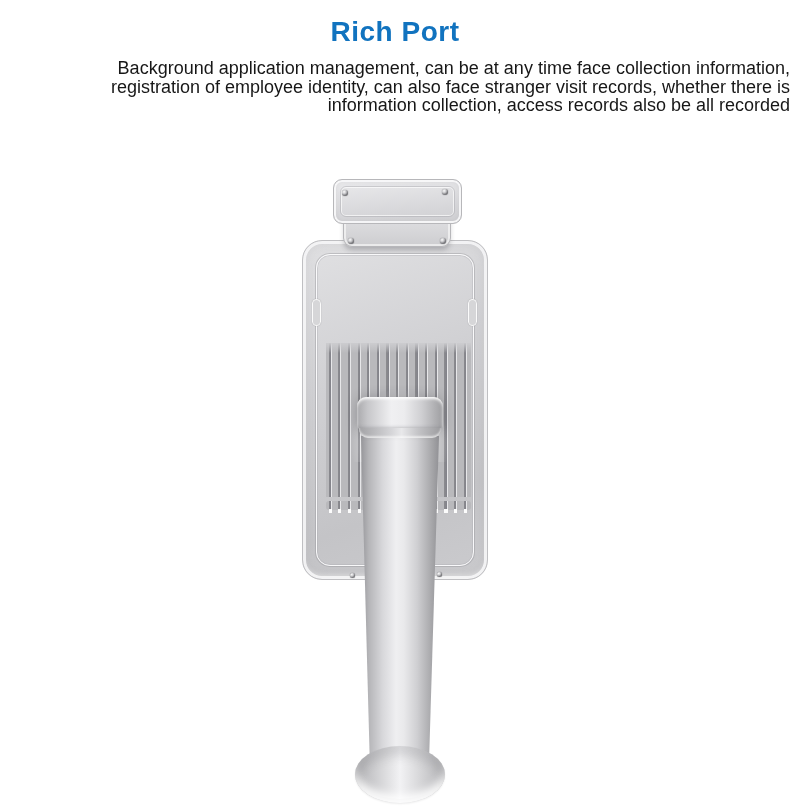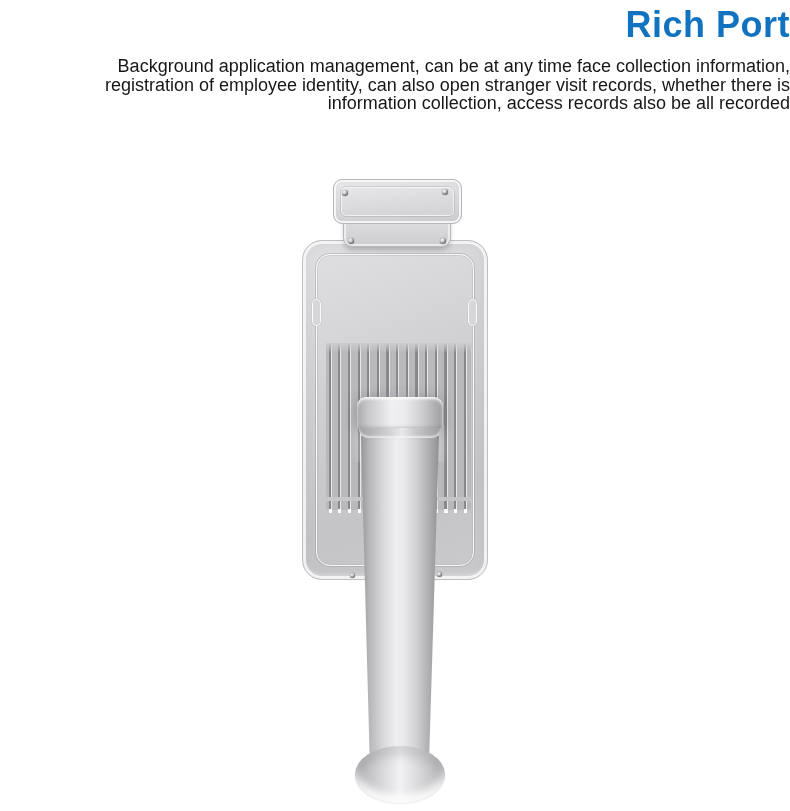--- a/index.html
+++ b/index.html
@@ -8,23 +8,23 @@
     position:relative;
     width:790px;height:811px;
     margin:0 auto;
     background:#ffffff;
     overflow:hidden;
     font-family:"Liberation Sans", sans-serif;
   }
   
   .brand-title{
     margin:0;
-    padding-top:4px;
-    text-align:right;
-    font-size:36px;
+    padding-top:16px;
+    text-align:center;
+    font-size:28px;
     font-weight:bold;
     letter-spacing:.5px;
     color:#1173bf;
   }
   .desc{
     margin-top:11px;
     text-align:right;
     color:#171717;
     font-size:18px;
     line-height:18.5px;
@@ -156,21 +156,21 @@
 </style>
 </head>
 <body>
 
 <div class="page">
 
   <h1 class="brand-title">Rich Port</h1>
 
   <div class="desc">
     <div class="desc-line">Background application management, can be at any time face collection information,</div>
-    <div class="desc-line">registration of employee identity, can also open stranger visit records, whether there is</div>
+    <div class="desc-line">registration of employee identity, can also face stranger visit records, whether there is</div>
     <div class="desc-line">information collection, access records also be all recorded</div>
   </div>
 
   <div class="photo">
 
     <div class="back-panel"></div>
     <div class="panel-ridge"></div>
     <div class="panel-notch left"></div>
     <div class="panel-notch right"></div>
 

